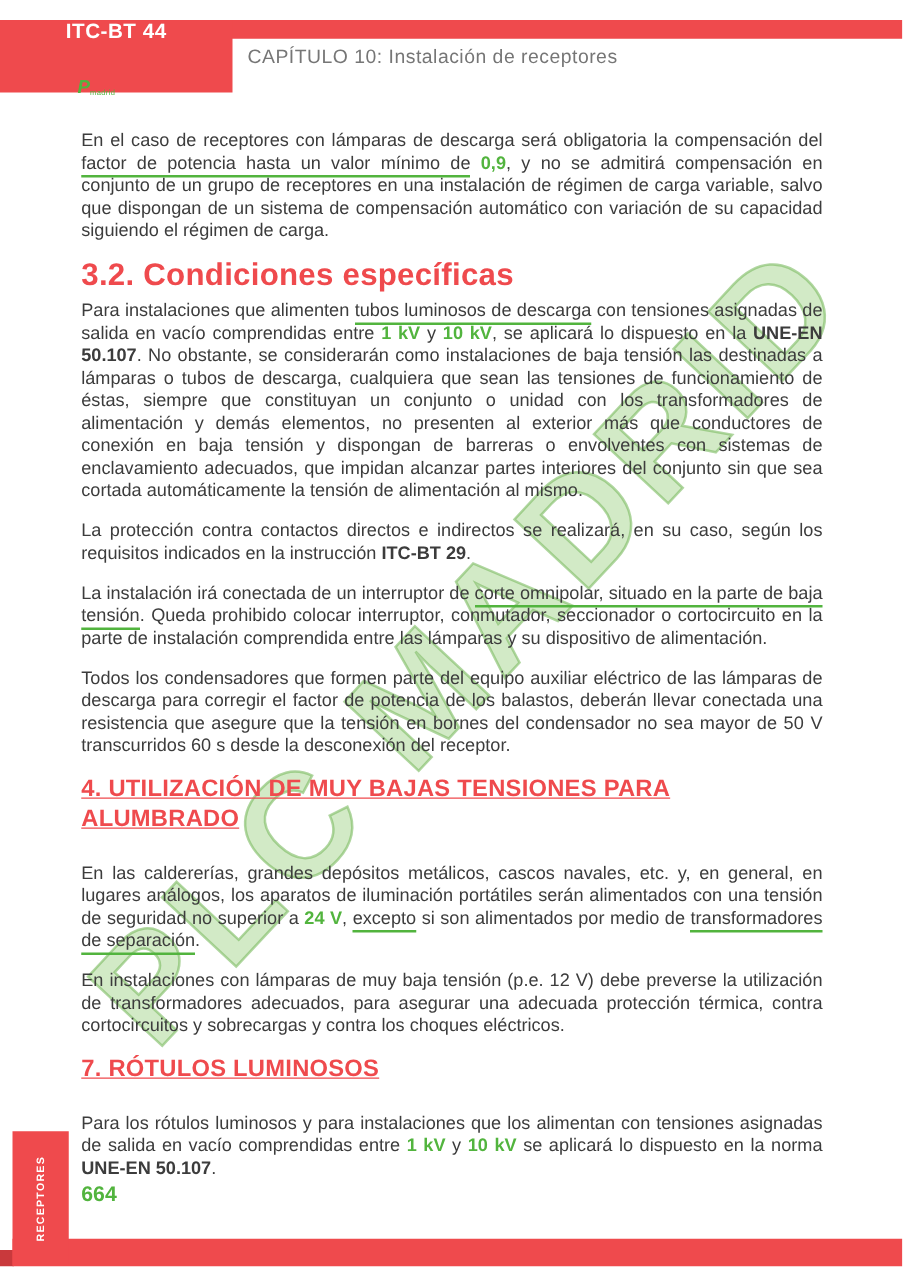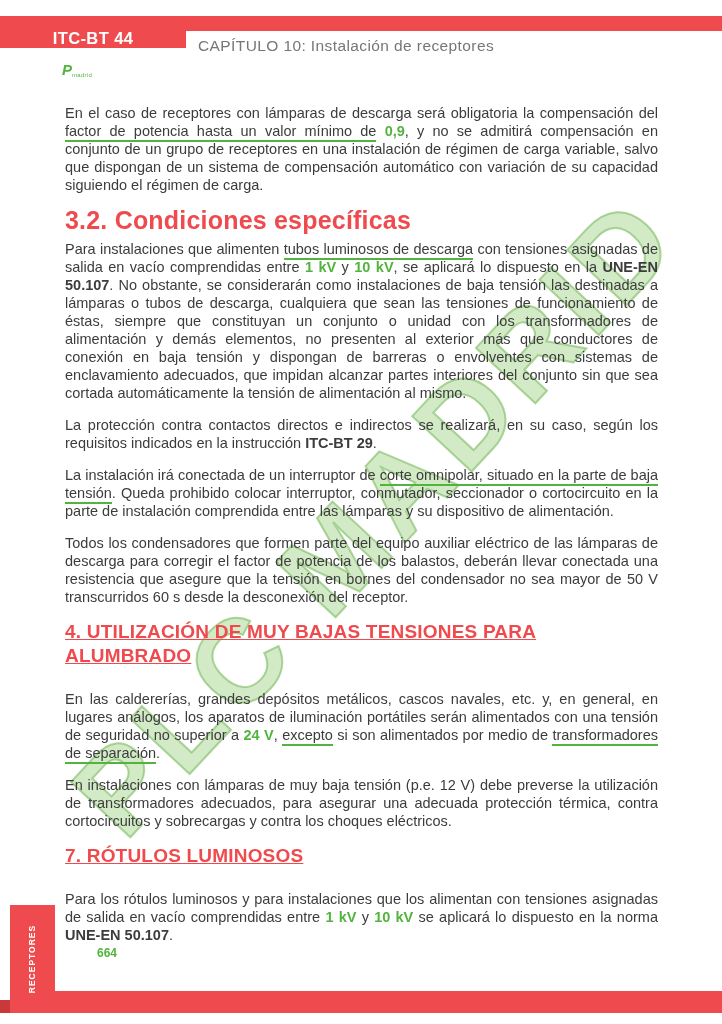--- a/index.html
+++ b/index.html
@@ -12,22 +12,22 @@
     --wm-stroke:rgba(124,186,96,0.60);
   }
   html,body{margin:0;padding:0;background:#ffffff;}
   .page{
     position:relative;width:722px;height:1024px;background:#fff;overflow:hidden;
     font-family:"Liberation Sans",sans-serif;color:var(--ink);
   }
   
   .header-strip{position:absolute;left:0;right:0;top:16px;height:15px;background:var(--red);}
   .header-code-box{
-    position:absolute;left:0;top:16px;width:186px;height:32px;background:var(--red);
-    display:flex;align-items:flex-end;justify-content:center;
+    position:absolute;left:0;top:16px;width:186px;height:58px;background:var(--red);
+    display:flex;align-items:flex-start;justify-content:center;
   }
   .header-code{color:#fff;font-weight:bold;font-size:16.5px;letter-spacing:.4px;}
   .header-chapter{
     position:absolute;left:198px;top:37px;font-size:15.5px;color:var(--gray);
     letter-spacing:.4px;white-space:nowrap;text-align:right;
   }
   
   .logo{position:absolute;left:62px;top:62px;height:22px;color:var(--green);line-height:1;}
   .logo-mark{font-weight:bold;font-size:15px;font-style:italic;}
   .logo-sub{font-size:6px;letter-spacing:.3px;vertical-align:bottom;}
@@ -53,21 +53,21 @@
   }
   .h-main{
     margin:4px 0 22px;font-size:19px;line-height:24px;color:var(--red);
     font-weight:bold;letter-spacing:.2px;text-decoration:underline;
   }
   .run-n{color:var(--ink);}
   .run-b{color:var(--ink);font-weight:bold;}
   .run-g{color:var(--green);font-weight:bold;}
   .run-u{color:var(--ink);border-bottom:2px solid var(--green);padding-bottom:1px;}
   
-  .page-number{position:absolute;left:65px;top:946px;font-size:12px;font-weight:bold;color:var(--green);z-index:2;margin-left:32px;}
+  .page-number{position:absolute;left:65px;top:946px;font-size:17px;font-weight:bold;color:var(--green);z-index:2;}
   .side-tab{
     position:absolute;left:10px;top:905px;width:45px;height:107px;background:var(--red);
     display:flex;align-items:center;justify-content:center;z-index:3;
   }
   .side-tab-label{
     transform:rotate(-90deg);white-space:nowrap;color:#fff;font-weight:bold;
     font-size:8.5px;letter-spacing:1px;
   }
   .bottom-bar{position:absolute;left:10px;right:0;top:991px;height:22px;background:var(--red);z-index:2;}
   .corner-notch{position:absolute;left:0;top:1000px;width:11px;height:13px;background:var(--red-dark);z-index:1;}

